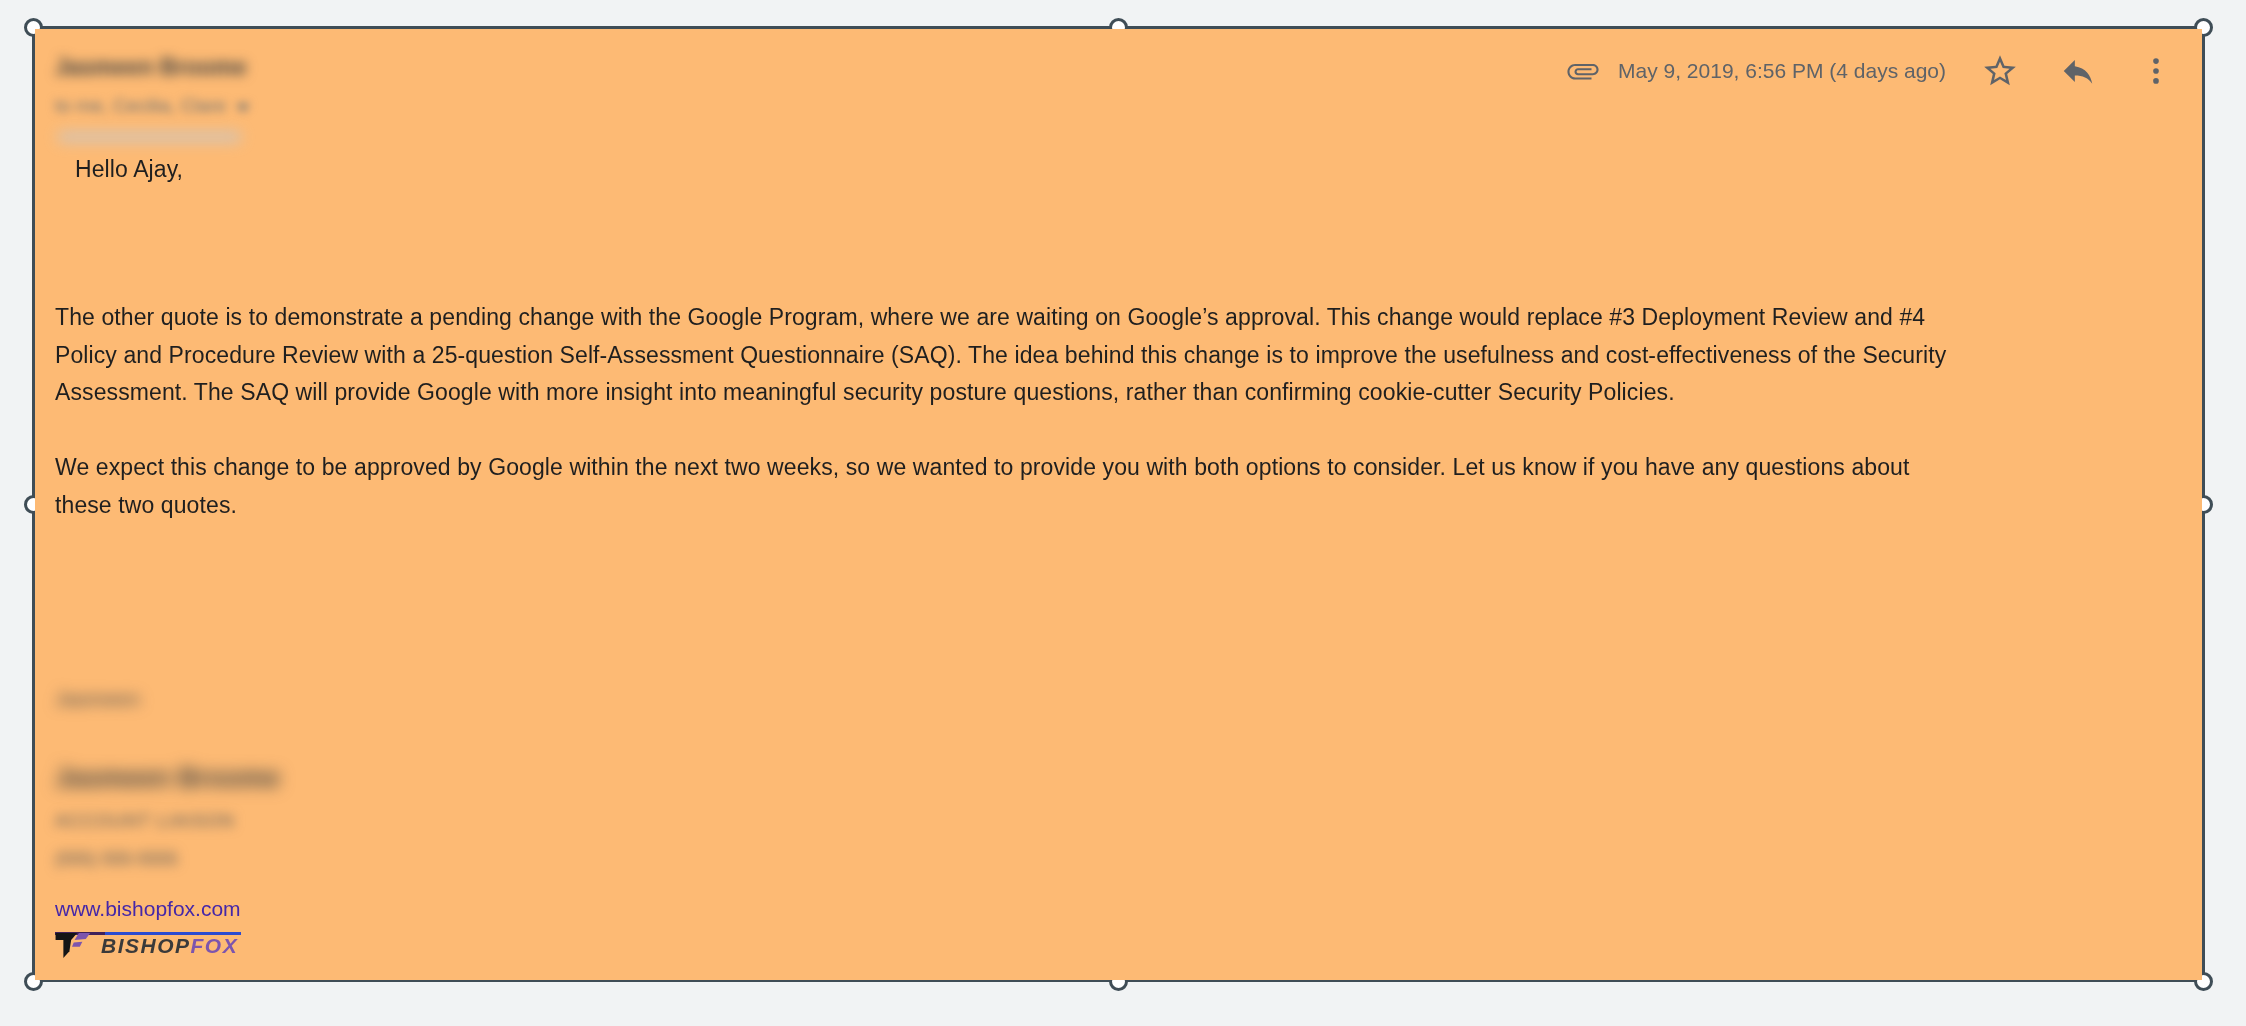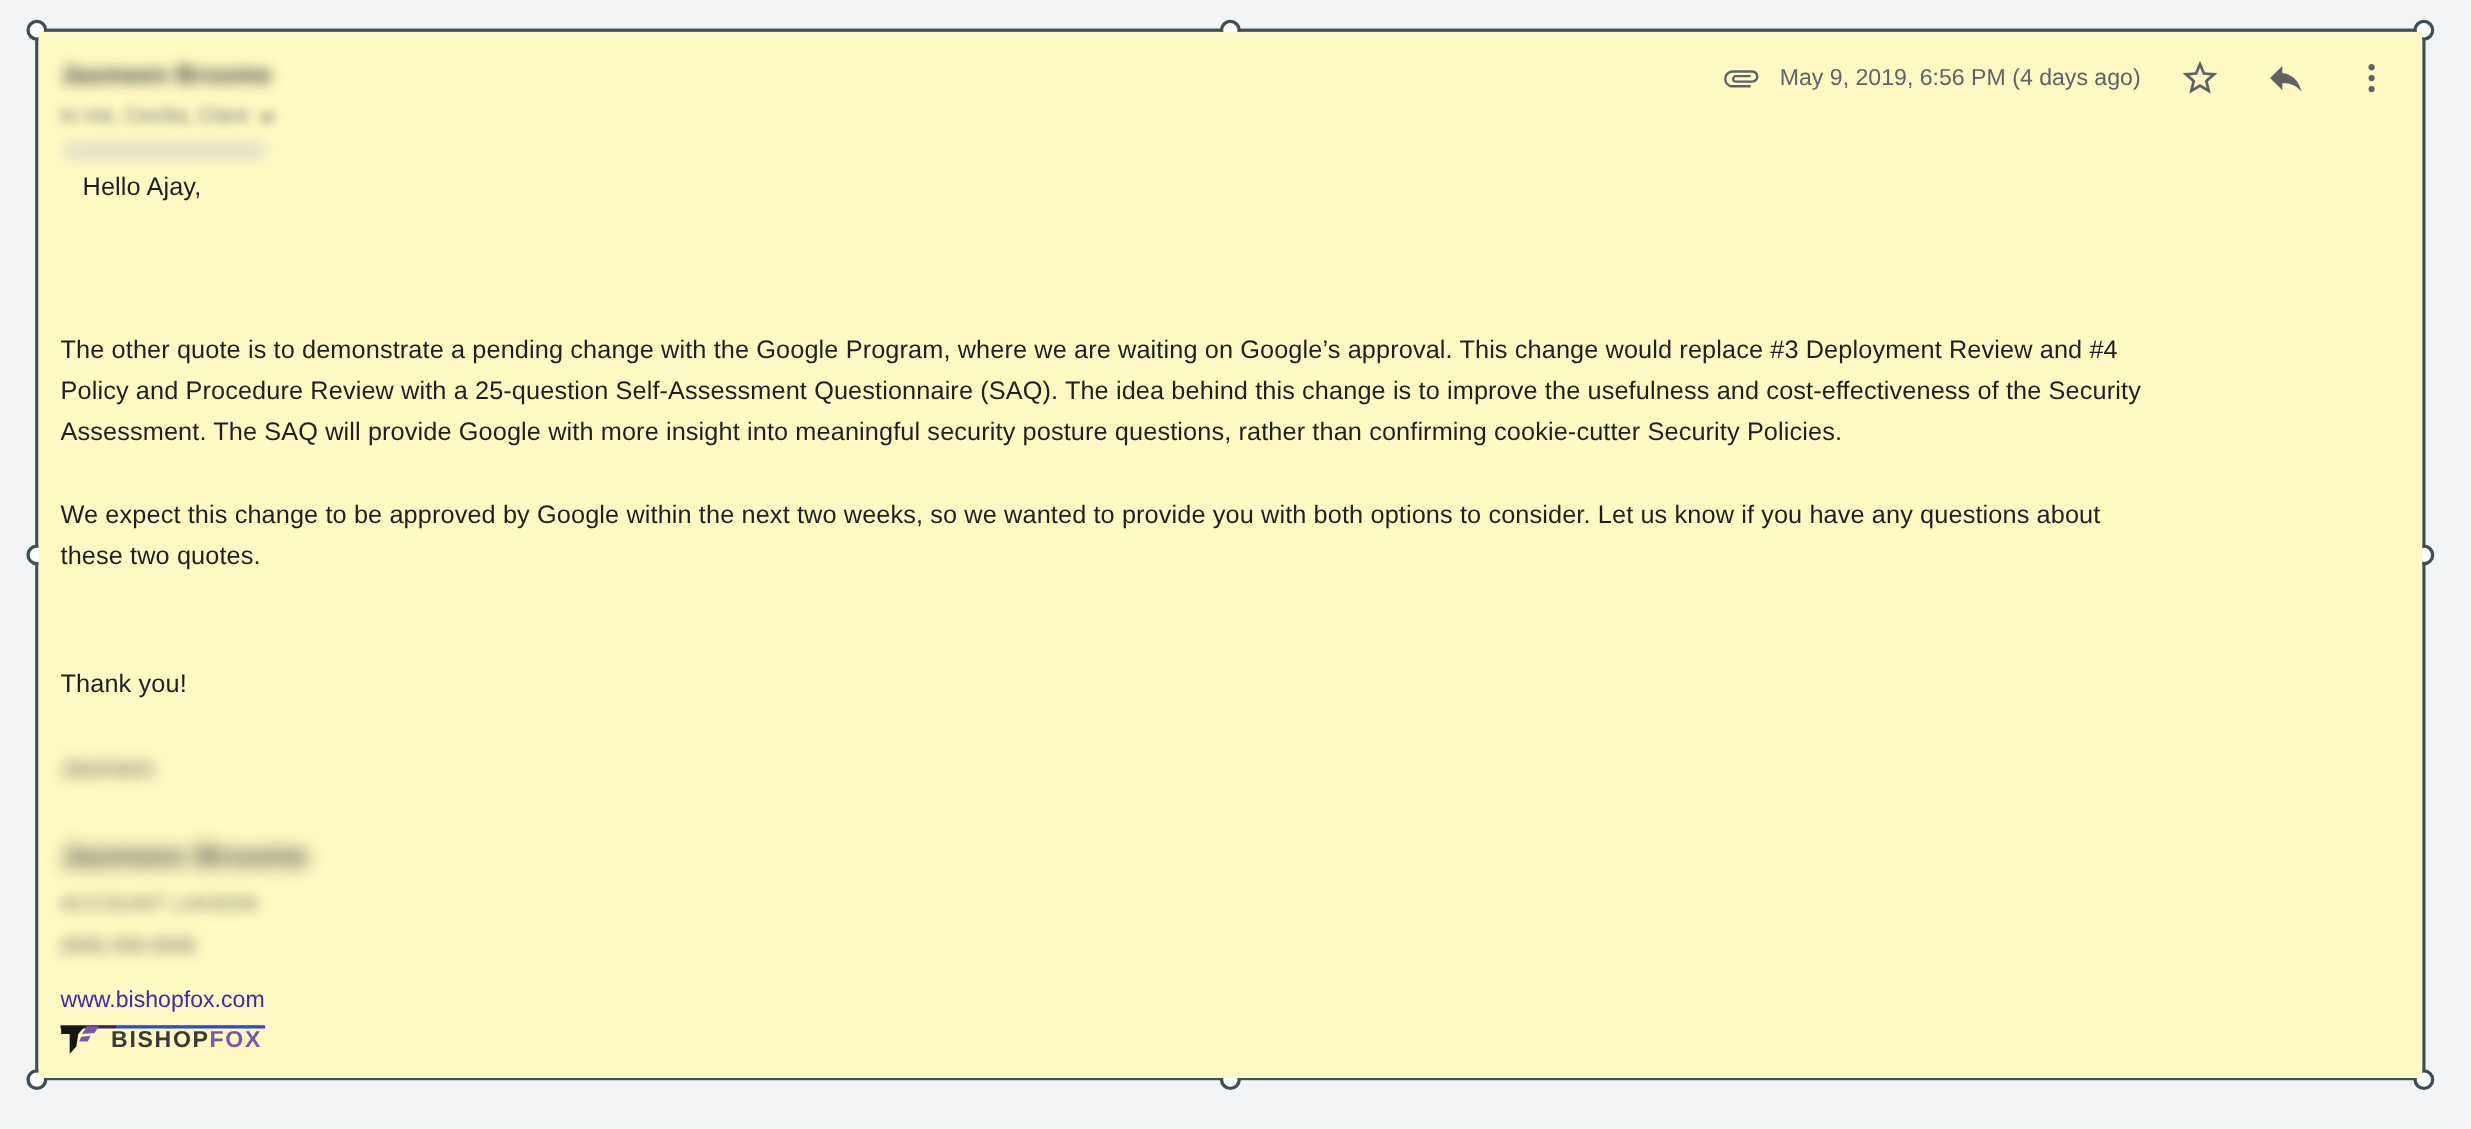--- a/index.html
+++ b/index.html
@@ -25,21 +25,21 @@
   .h-tr { left:2194px; top:18px; }
   .h-ml { left:24px;  top:495px; }
   .h-mr { left:2194px; top:495px;}
   .h-bl { left:24px;  top:972px; }
   .h-bm { left:1109px; top:972px;}
   .h-br { left:2194px; top:972px;}
 
   
   .email-panel {
     position:absolute; left:35px; top:29px; width:2167px; height:951px;
-    background:#fef9c3; z-index:3;
+    background:#fdba74; z-index:3;
   }
 
   
   .sender-name {
     position:absolute; left:20px; top:25px;
     font-size:23px; font-weight:bold; color:#3c4043;
     filter:blur(6px);
   }
   .recipients-row {
     position:absolute; left:20px; top:66px;
@@ -101,21 +101,21 @@
   .sig-link {
     position:absolute; left:20px; top:868px;
     font-size:21px; color:#4527a8; text-decoration:none;
     padding-bottom:14px;
     background-image:linear-gradient(to right,#40215a 0%,#40215a 27%,#2b4bd0 27%,#2b4bd0 100%);
     background-repeat:no-repeat; background-size:100% 3px; background-position:0 100%;
     cursor:pointer;
   }
   .logo-row {
     position:absolute; left:18px; top:898px;
-    display:flex; align-items:center; gap:10px;
+    display:flex; align-items:center; gap:10px;font-style:italic;
   }
   .logo-text { font-size:21px; font-weight:bold; letter-spacing:1.5px; }
   .logo-bishop { color:#3a3a3a; }
   .logo-fox { color:#7d55ad; }
 </style>
 </head>
 <body>
 
 <div class="selection-border"></div>
 
@@ -162,21 +162,20 @@
       </svg>
     </span>
   </div>
 
   <div class="para p-greeting">Hello Ajay,</div>
   <div class="para p-2">The other quote is to demonstrate a pending change with the Google Program, where we are waiting on Google’s approval. This change would replace #3 Deployment Review and #4
 Policy and Procedure Review with a 25-question Self-Assessment Questionnaire (SAQ). The idea behind this change is to improve the usefulness and cost-effectiveness of the Security
 Assessment. The SAQ will provide Google with more insight into meaningful security posture questions, rather than confirming cookie-cutter Security Policies.</div>
   <div class="para p-3">We expect this change to be approved by Google within the next two weeks, so we wanted to provide you with both options to consider. Let us know if you have any questions about
 these two quotes.</div>
-  <div class="para p-closing">Thank you!</div>
 
   <div class="sig-first">Jasmeen</div>
   <div class="sig-name">Jasmeen Broome</div>
   <div class="sig-title">ACCOUNT LIAISON</div>
   <div class="sig-phone">(555) 555-5555</div>
 
   <a class="sig-link">www.bishopfox.com</a>
 
   <div class="logo-row">
     <svg width="38" height="38" viewBox="0 0 44 40">

